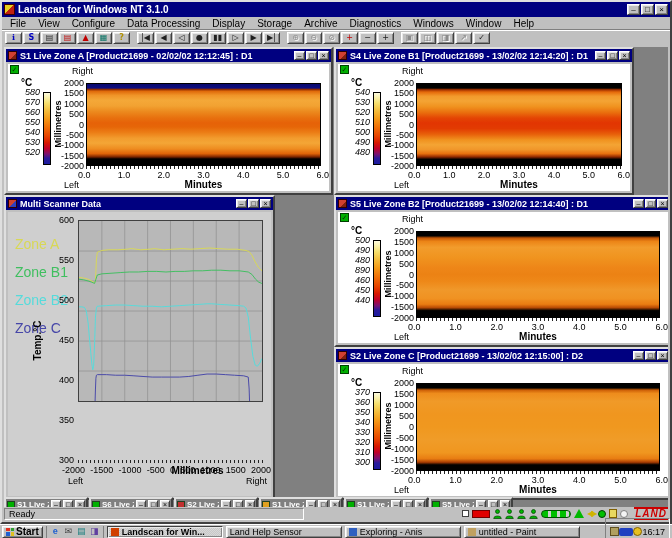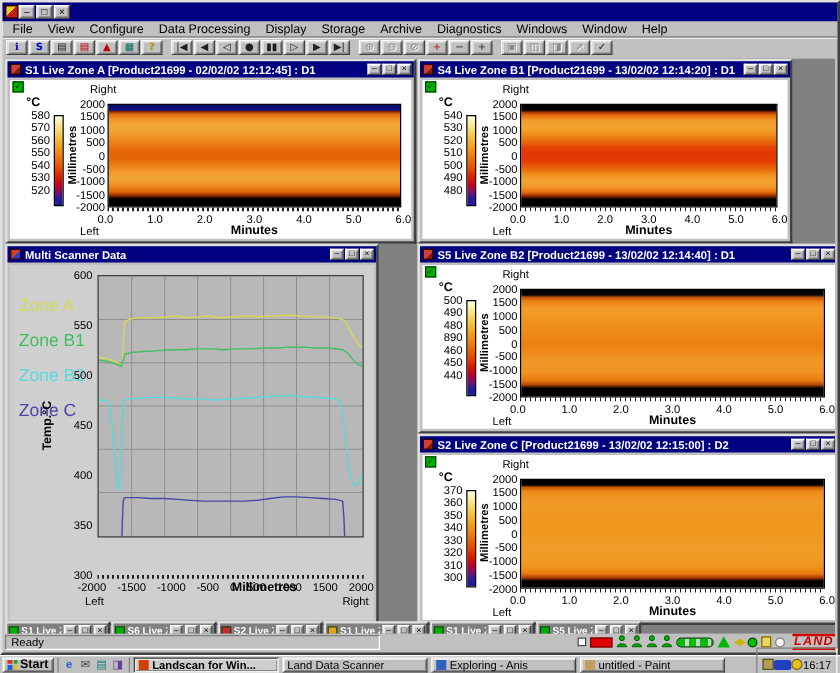--- a/index.html
+++ b/index.html
@@ -34,21 +34,21 @@
   .workspace{position:absolute;left:2px;right:2px;top:45px;bottom:15px;background:#808080;overflow:hidden;}
 
   
   .child{position:absolute;background:#c0c0c0;border:2px solid;border-color:#dfdfdf #404040 #404040 #dfdfdf;}
 
   
   .scan-client{position:absolute;left:2px;right:2px;top:15px;bottom:2px;background:#ffffff;font-size:9px;color:#000;}
   .chk{position:absolute;left:2px;top:1px;width:9px;height:9px;background:#00b000;border:1px solid #004000;color:#003000;font-size:7px;line-height:8px;text-align:center;}
   .lbl-right{position:absolute;left:64px;top:2px;font-size:9px;}
   .lbl-degc{position:absolute;left:13px;top:13px;font-size:10px;font-weight:bold;}
-  .temp-col{position:absolute;left:1px;top:23px;bottom:40px;width:31px;display:flex;flex-direction:column;justify-content:space-between;align-items:flex-end;font-size:9px;}
+  .temp-col{position:absolute;left:1px;top:23px;bottom:40px;width:31px;display:flex;flex-direction:column;justify-content:space-between;align-items:flex-end;font-size:9px;font-style:italic;}
   .cbar{position:absolute;left:35px;top:28px;bottom:26px;width:8px;border:1px solid #000;}
   .mm-wrap{position:absolute;left:44px;top:14px;bottom:22px;width:11px;display:flex;align-items:center;justify-content:center;}
   .mm-wrap span{transform:rotate(-90deg);white-space:nowrap;font-size:9px;font-weight:bold;}
   .mm-col{position:absolute;left:50px;top:14px;bottom:20px;width:26px;display:flex;flex-direction:column;justify-content:space-between;align-items:flex-end;font-size:9px;}
   .plot{position:absolute;left:78px;right:8px;top:19px;bottom:25px;border:1px solid #000;}
   .xruler{position:absolute;left:78px;right:8px;bottom:22px;height:3px;background:repeating-linear-gradient(90deg,#222 0 1px,transparent 1px 4px);}
   .xticks{position:absolute;left:70px;right:0;bottom:12px;height:9px;display:flex;justify-content:space-between;font-size:9px;}
   .lbl-minutes{position:absolute;left:78px;right:8px;bottom:1px;text-align:center;font-size:10px;font-weight:bold;}
   .lbl-left{position:absolute;left:56px;bottom:1px;font-size:9px;}
 
@@ -103,20 +103,21 @@
   .tray-ic2{width:14px;height:8px;background:#2040c0;border-radius:2px;}
   .tray-ic3{width:9px;height:9px;border-radius:50%;background:#e8c020;border:1px solid #806000;}
   .legend-item{white-space:nowrap;}
 </style>
 </head>
 <body>
 
 <div class="main-window">
   <div class="titlebar">
     <span class="app-icon"></span>
+    <span class="t-title">Landscan for Windows NT 3.1.0</span>
     <span class="wbtns">
       <button class="wbtn raised">–</button>
       <button class="wbtn raised">□</button>
       <button class="wbtn raised">×</button>
     </span>
   </div>
   <div class="menubar">
       <span class="menu-item">File</span>
       <span class="menu-item">View</span>
       <span class="menu-item">Configure</span>
@@ -372,21 +373,21 @@
             <span>2.0</span>
             <span>3.0</span>
             <span>4.0</span>
             <span>5.0</span>
             <span>6.0</span>
           </div>
       <span class="lbl-left">Left</span>
       <div class="lbl-minutes">Minutes</div>
     </div>
   </div>
-<div class="child" id="multi-win" style="left:0;top:148px;width:299px;height:305px;">
+<div class="child" id="multi-win" style="left:0;top:148px;width:271px;height:305px;">
       <div class="titlebar-sm">
         <span class="win-icon" style="background:linear-gradient(135deg,#d04030 0 50%,#3040c0 50% 100%);"></span>
         <span class="t-title">Multi Scanner Data</span>
         <span class="wbtns">
           <button class="wbtn-sm raised">–</button>
           <button class="wbtn-sm raised">□</button>
           <button class="wbtn-sm raised">×</button>
         </span>
       </div>
       <div class="multi-client">
@@ -556,21 +557,21 @@
       <span class="ql-ic" style="color: rgb(64, 64, 64);">✉</span>
       <span class="ql-ic" style="color: rgb(32, 128, 128);">▤</span>
       <span class="ql-ic" style="color: rgb(96, 64, 160);">◨</span>
     </span>
   <span id="tasks" style="display:flex;gap:3px;">
       <button class="task raised active">
         <span class="t-ic" style="background: rgb(208, 64, 0);"></span>
         <span>Landscan for Win...</span>
       </button>
       <button class="task raised">
-        <span>Land Data Scanner</span>
+        <span>Land Help Sensor</span>
       </button>
       <button class="task raised">
         <span class="t-ic" style="background: rgb(48, 96, 192);"></span>
         <span>Exploring - Anis</span>
       </button>
       <button class="task raised">
         <span class="t-ic" style="background: rgb(192, 160, 96);"></span>
         <span>untitled - Paint</span>
       </button>
     </span>

